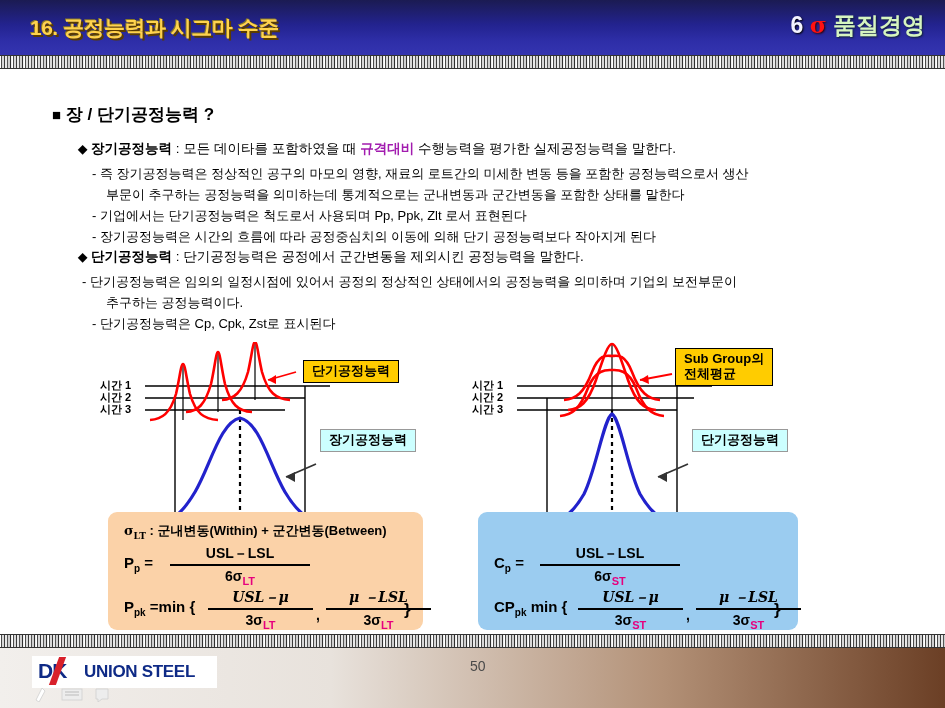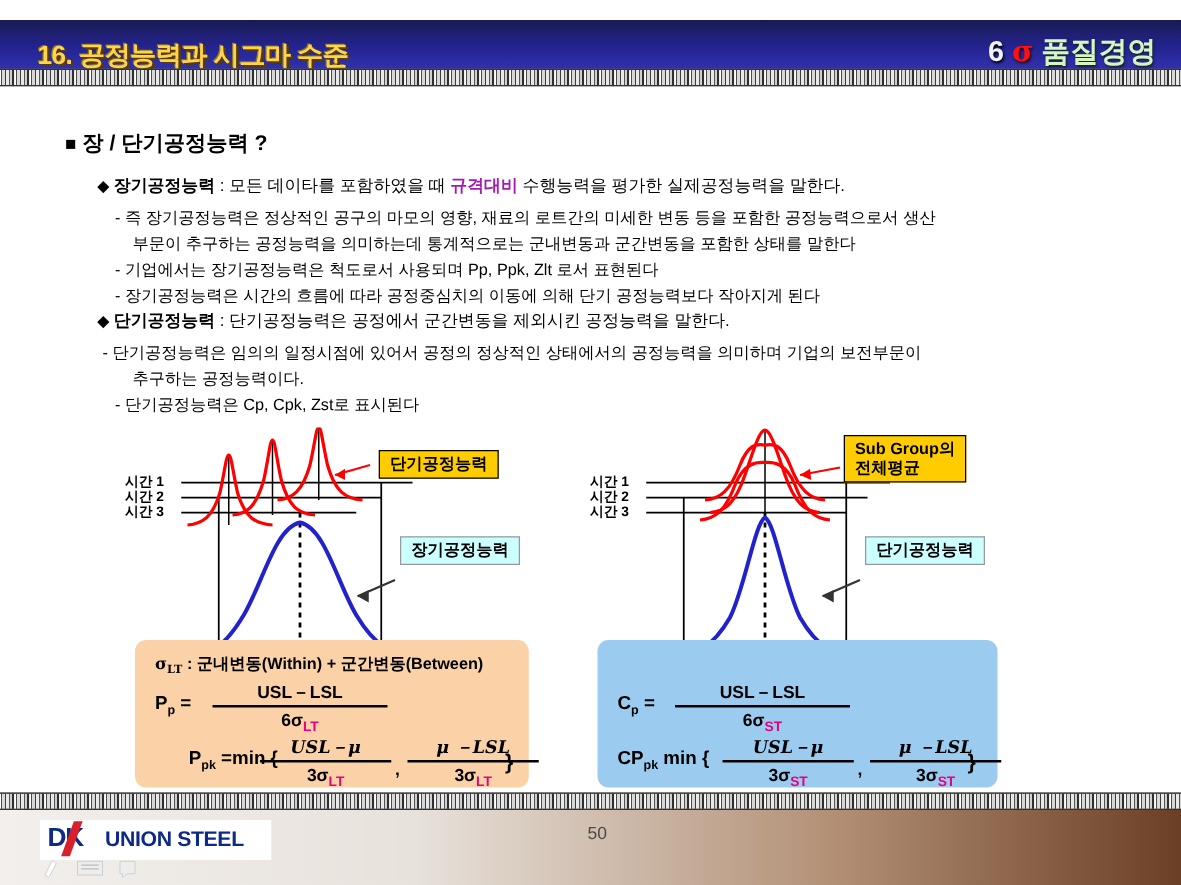--- a/index.html
+++ b/index.html
@@ -6,21 +6,21 @@
   body {
     width: 945px; height: 708px;
     font-family: "Liberation Sans", sans-serif;
     background: #ffffff;
     overflow: hidden;
     position: relative;
   }
 
   
   .header {
-    position: absolute; left: 0; top: 16px; width: 945px; height: 47px;
+    position: absolute; left: 0; top: 0; width: 945px; height: 55px;
     background: linear-gradient(180deg, #1b1b52 0%, #23238f 45%, #2e2ea8 75%, #3434b0 100%);
   }
   .header-title {
     position: absolute; left: 30px; top: 14px;
     font-size: 21px; font-weight: bold; color: #FFD34D;
     text-shadow: 2px 2px 0 #5a3c00, -1px -1px 0 #8a7a2a;
     letter-spacing: -0.5px;
     white-space: nowrap;
   }
   .header-brand {
@@ -166,21 +166,21 @@
     <span>장 / 단기공정능력 ?</span>
   </div>
 
   <div class="bullet-block" style="left:78px; top:70px;">
     <div class="b-lead">
       <span class="di">◆</span>
       <span class="nm">장기공정능력</span><span class="rest"> : </span><span class="rest">모든 데이타를 포함하였을 때 </span><span class="hl-red">규격대비</span><span class="rest"> 수행능력을 평가한 실제공정능력을 말한다.</span>
     </div>
     <div class="sub-line" style="margin-top:7px; margin-left:14px;">- 즉 장기공정능력은 정상적인 공구의 마모의 영향, 재료의 로트간의 미세한 변동 등을 포함한 공정능력으로서 생산</div>
     <div class="sub-line cont" style="margin-top:3px; margin-left:28px;">부문이 추구하는 공정능력을 의미하는데 통계적으로는 군내변동과 군간변동을 포함한 상태를 말한다</div>
-    <div class="sub-line" style="margin-top:3px; margin-left:14px;">- 기업에서는 장기공정능력은 척도로서 사용되며 Pp, Ppk, Zlt 로서 표현된다</div>
+    <div class="sub-line" style="margin-top:3px; margin-left:14px;">- 기업에서는 단기공정능력은 척도로서 사용되며 Pp, Ppk, Zlt 로서 표현된다</div>
     <div class="sub-line" style="margin-top:3px; margin-left:14px;">- 장기공정능력은 시간의 흐름에 따라 공정중심치의 이동에 의해 단기 공정능력보다 작아지게 된다</div>
   </div>
 
   <div class="bullet-block" style="left:78px; top:178px;">
     <div class="b-lead">
       <span class="di">◆</span>
       <span class="nm">단기공정능력</span><span class="rest"> : </span><span class="rest">단기공정능력은 공정에서 군간변동을 제외시킨 공정능력을 말한다.</span>
     </div>
     <div class="sub-line" style="margin-top:7px; margin-left:4px;">- 단기공정능력은 임의의 일정시점에 있어서 공정의 정상적인 상태에서의 공정능력을 의미하며 기업의 보전부문이</div>
     <div class="sub-line cont" style="margin-top:3px; margin-left:28px;">추구하는 공정능력이다.</div>
@@ -286,21 +286,21 @@
       <span>=</span>
     </div>
     <div class="frac" style="left:62px; top:33px; width:140px;">
       <div class="num">USL－LSL</div>
       <div class="bar"></div>
       <div class="den">
         <span>6σ</span><span class="sub-red">LT</span>
       </div>
     </div>
 
-    <div class="flabel" style="left:16px; top:86px;margin-left:27px;">
+    <div class="flabel" style="left:16px; top:86px;">
       <span>P</span><span class="sb">pk</span>
       <span>=min {</span>
     </div>
     <div class="frac" style="left:100px; top:77px; width:105px;">
       <div class="num it">USL－μ</div>
       <div class="bar"></div>
       <div class="den">
         <span>3σ</span><span class="sub-red">LT</span>
       </div>
     </div>

